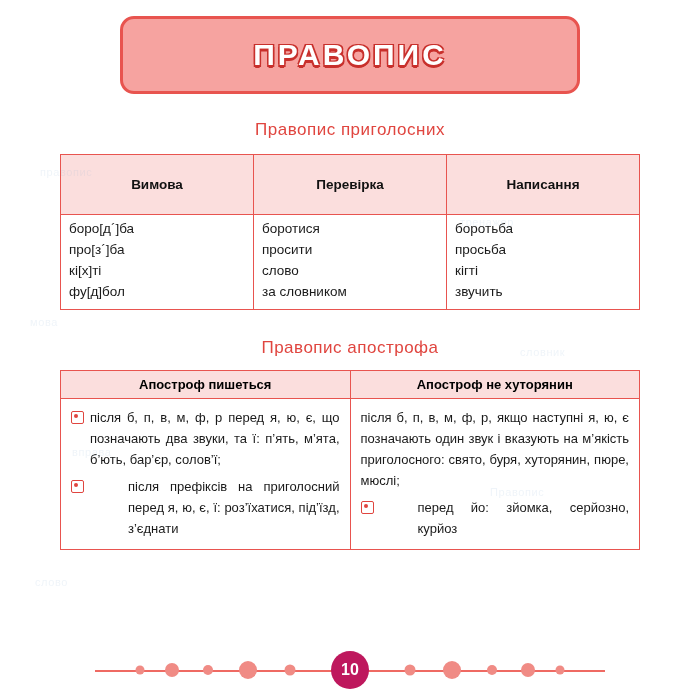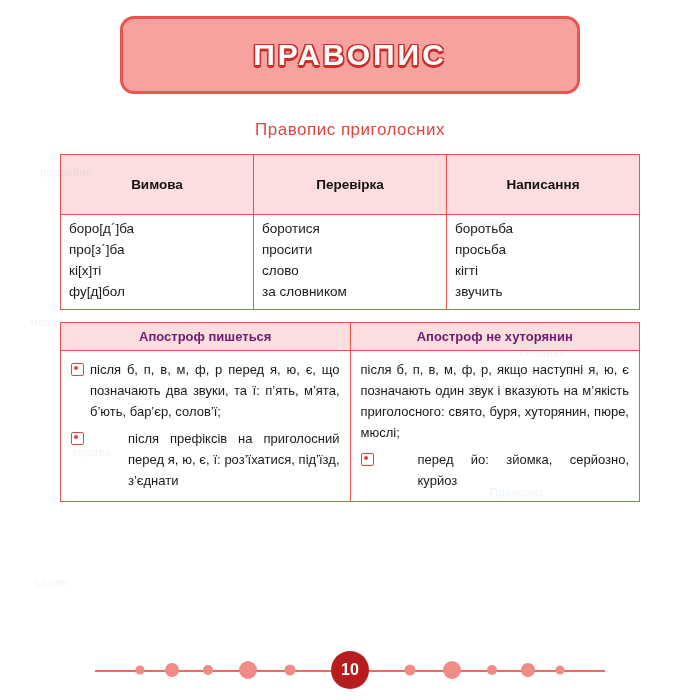--- a/index.html
+++ b/index.html
@@ -116,21 +116,21 @@
   .tbl1 .stack div { line-height: 1.55; }
 
   
   .tbl2 {
     margin-top: 12px;
     border: 1.6px solid #e8544f;
   }
   .tbl2 th {
     background: #fbdedd;
     border: 1.4px solid #e8544f;
-    color: #701a75;
+    color: #000000;
     font-size: 13px;
     font-weight: bold;
     padding: 6px 4px;
     text-align: center;
   }
   .tbl2 td {
     border: 1.4px solid #e8544f;
     font-size: 13px;
     padding: 8px 10px 10px;
     vertical-align: top;
@@ -186,21 +186,21 @@
     transform: translate(-50%, -50%);
   }
   .page-num {
     position: absolute;
     left: 50%;
     top: 40px;
     transform: translate(-50%, -50%);
     width: 38px;
     height: 38px;
     border-radius: 50%;
-    background: #b91c1c;
+    background: #be185d;
     color: #fff;
     font-size: 16px;
     font-weight: bold;
     display: flex;
     align-items: center;
     justify-content: center;
     text-align: right;
   }
 </style>
 </head>
@@ -250,20 +250,21 @@
         <td class="stack">
           <div>боротьба</div>
           <div>просьба</div>
           <div>кігті</div>
           <div>звучить</div>
         </td>
       </tr>
     </tbody>
   </table>
 
+  <div class="section-heading second">Правопис апострофа</div>
 
   <table class="tbl2">
     <thead>
       <tr>
         <th style="width:50%;">Апостроф пишеться</th>
         <th style="width:50%;">Апостроф не хуторянин</th>
       </tr>
     </thead>
     <tbody>
       <tr>

